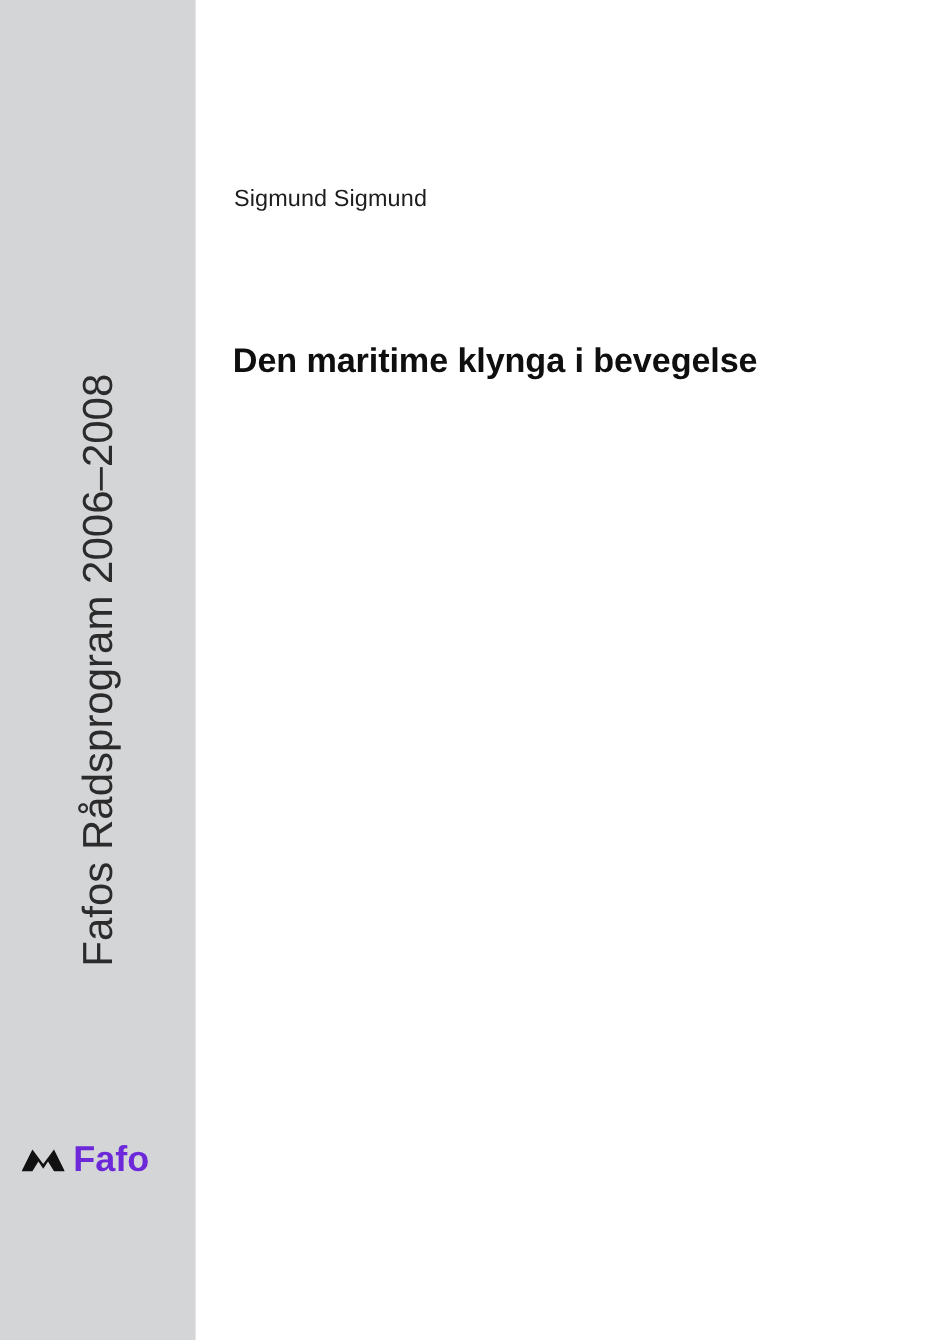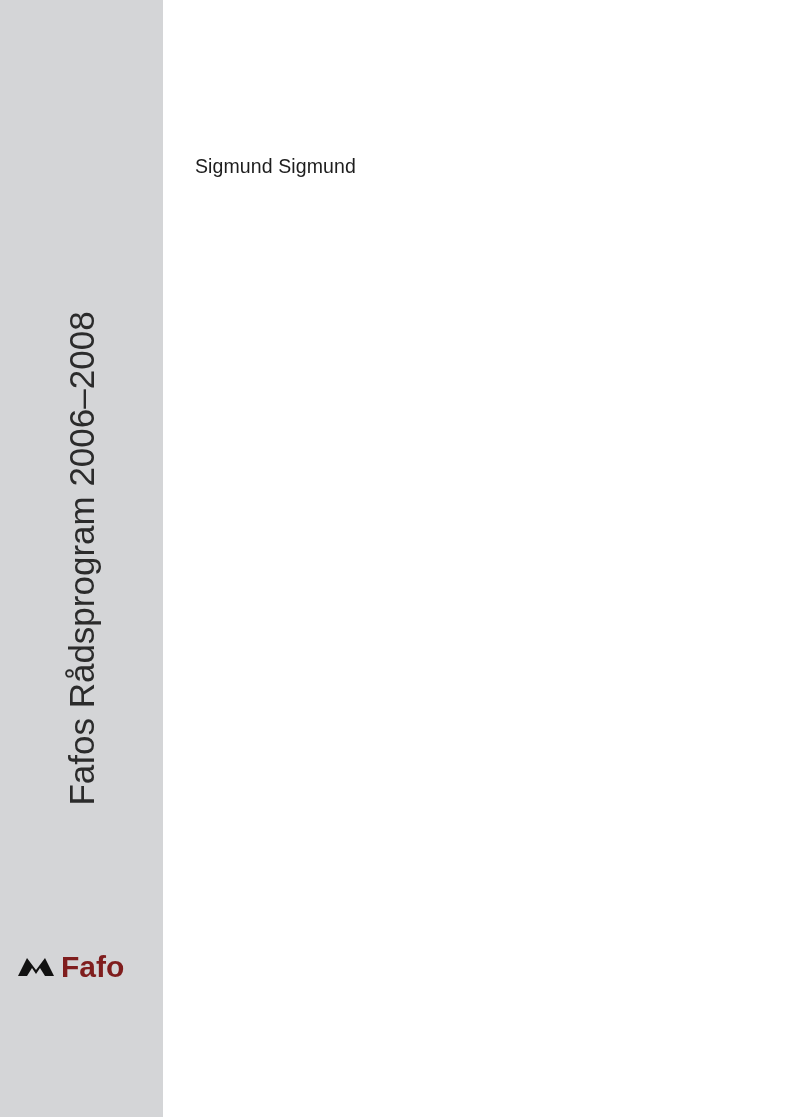--- a/index.html
+++ b/index.html
@@ -81,21 +81,21 @@
   }
   .logo-mark {
     width: 36px;
     height: 26px;
     display: block;
   }
   .logo-text {
     font-family: "Liberation Sans", sans-serif;
     font-weight: bold;
     font-size: 30px;
-    color: #7f1d1d;
+    color: #6d28d9;
     line-height: 1;
   }
 
   
   .content {
     position: absolute;
     left: 163px;
     top: 0;
     right: 0;
     height: 1117px;
@@ -143,15 +143,16 @@
     <div class="logo">
       <svg class="logo-mark" viewBox="0 0 36 26">
         <polygon points="0,22 9,4 18,16 27,4 36,22 27,22 22,14 18,20 14,14 9,22" fill="#111111"></polygon>
       </svg>
       <span class="logo-text">Fafo</span>
     </div>
   </div>
 
   <div class="content">
     <div class="author">Sigmund Sigmund</div>
+    <div class="doc-title">Den maritime klynga i bevegelse</div>
   </div>
 
 </div>
 
 </body></html>

